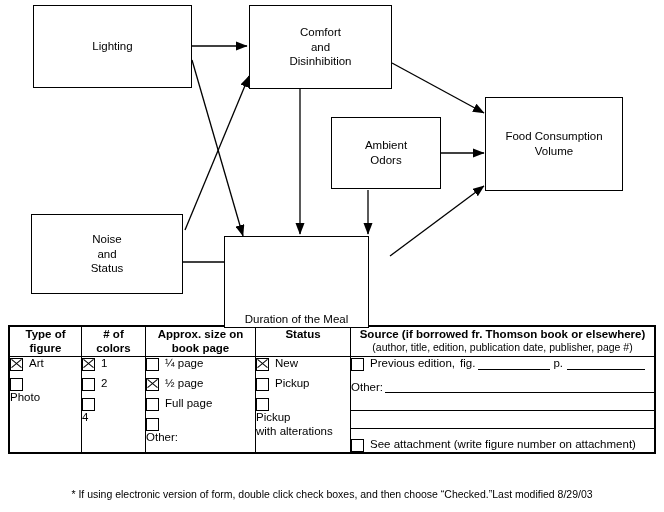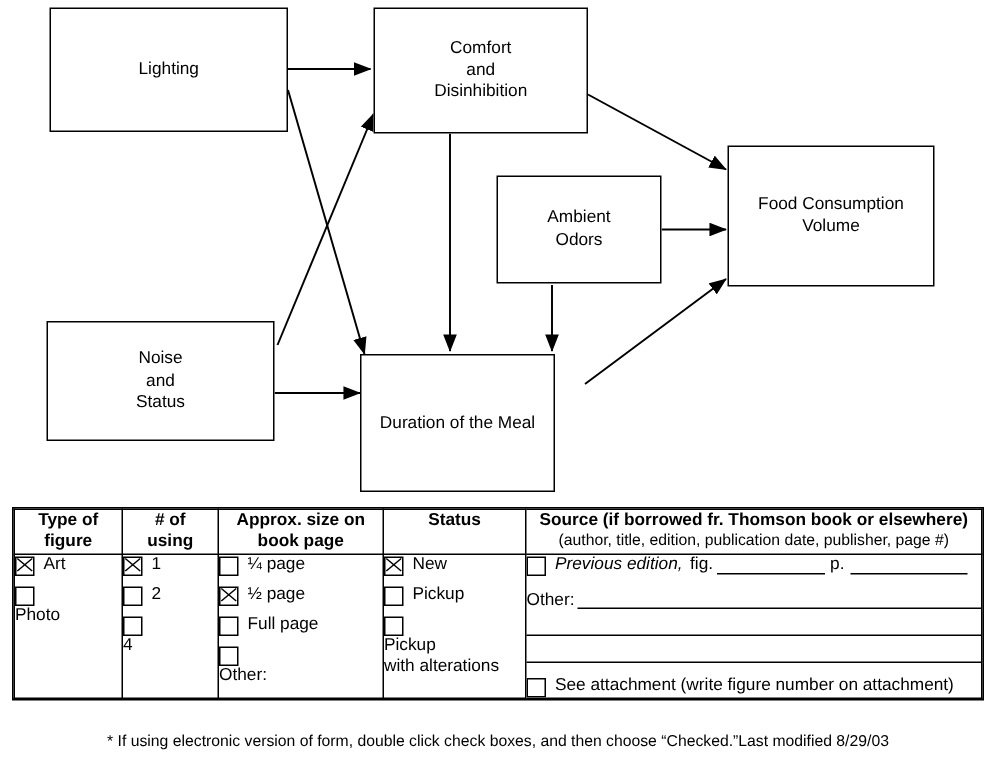--- a/index.html
+++ b/index.html
@@ -46,21 +46,21 @@
     line-height: 1.28;
     box-sizing: border-box;
     z-index: 2;
   }
   .node span { display: block; }
 
   
   #table-wrap {
     position: absolute;
     left: 8px;
-    top: 338px;
+    top: 325px;
     width: 648px;
     border: 1px solid #000;
     box-sizing: border-box;
     background: #fff;
   }
   table.formtable {
     border-collapse: collapse;
     width: 100%;
     table-layout: fixed;
   }
@@ -110,21 +110,21 @@
     top: 4px;
     width: 13px;
     height: 1px;
     background: #000;
   }
   .box.checked::before { transform: rotate(40deg); }
   .box.checked::after  { transform: rotate(-40deg); }
 
   .source-cell { padding: 7px 8px 6px 8px; font-size: 11.5px; }
   .src-line1 { display: flex; align-items: flex-start; }
-  .src-line1 .ital { font-style: italic; }
+  .src-line1 .ital { }
   .rule {
     border-bottom: 1px solid #000;
     display: inline-block;
     vertical-align: bottom;
   }
   .other-row {
     margin-top: 8px;
     display: flex;
     align-items: flex-end;
   }
@@ -208,21 +208,21 @@
       <span>Food Consumption</span>
       <span>Volume</span>
     </div>
 
     <div class="node" style="left:31px; top:214px; width:152px; height:80px; flex-direction:column;">
       <span>Noise</span>
       <span>and</span>
       <span>Status</span>
     </div>
 
-    <div class="node" style="left:240px; top:236px; width:130px; height:92px;">
+    <div class="node" style="left:224px; top:236px; width:145px; height:92px;align-items:flex-end;">
       <span>Duration of the Meal</span>
     </div>
   </div>
 
   <div id="table-wrap">
     <table class="formtable">
       <colgroup>
         <col style="width:72px">
         <col style="width:64px">
         <col style="width:110px">
@@ -230,21 +230,21 @@
         <col>
       </colgroup>
       <tbody>
           <tr>
         <th class="hdr">
           <span style="white-space:pre-line;">Type of
 figure</span>
         </th>
         <th class="hdr">
           <span style="white-space:pre-line;"># of
-using</span>
+colors</span>
         </th>
         <th class="hdr">
           <span style="white-space:pre-line;">Approx. size on
 book page</span>
         </th>
         <th class="hdr">
           <span style="white-space:pre-line;">Status</span>
         </th>
         <th class="hdr">
           <span>Source (if borrowed fr. Thomson book or elsewhere)</span>

